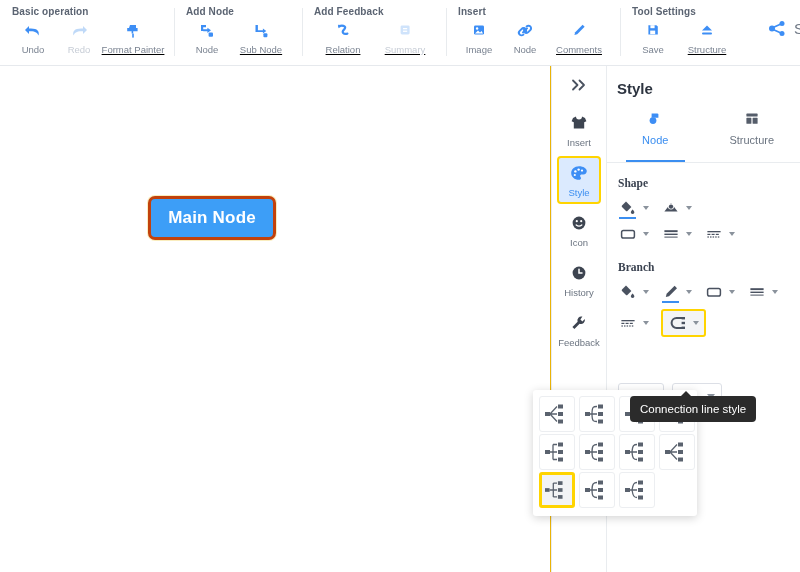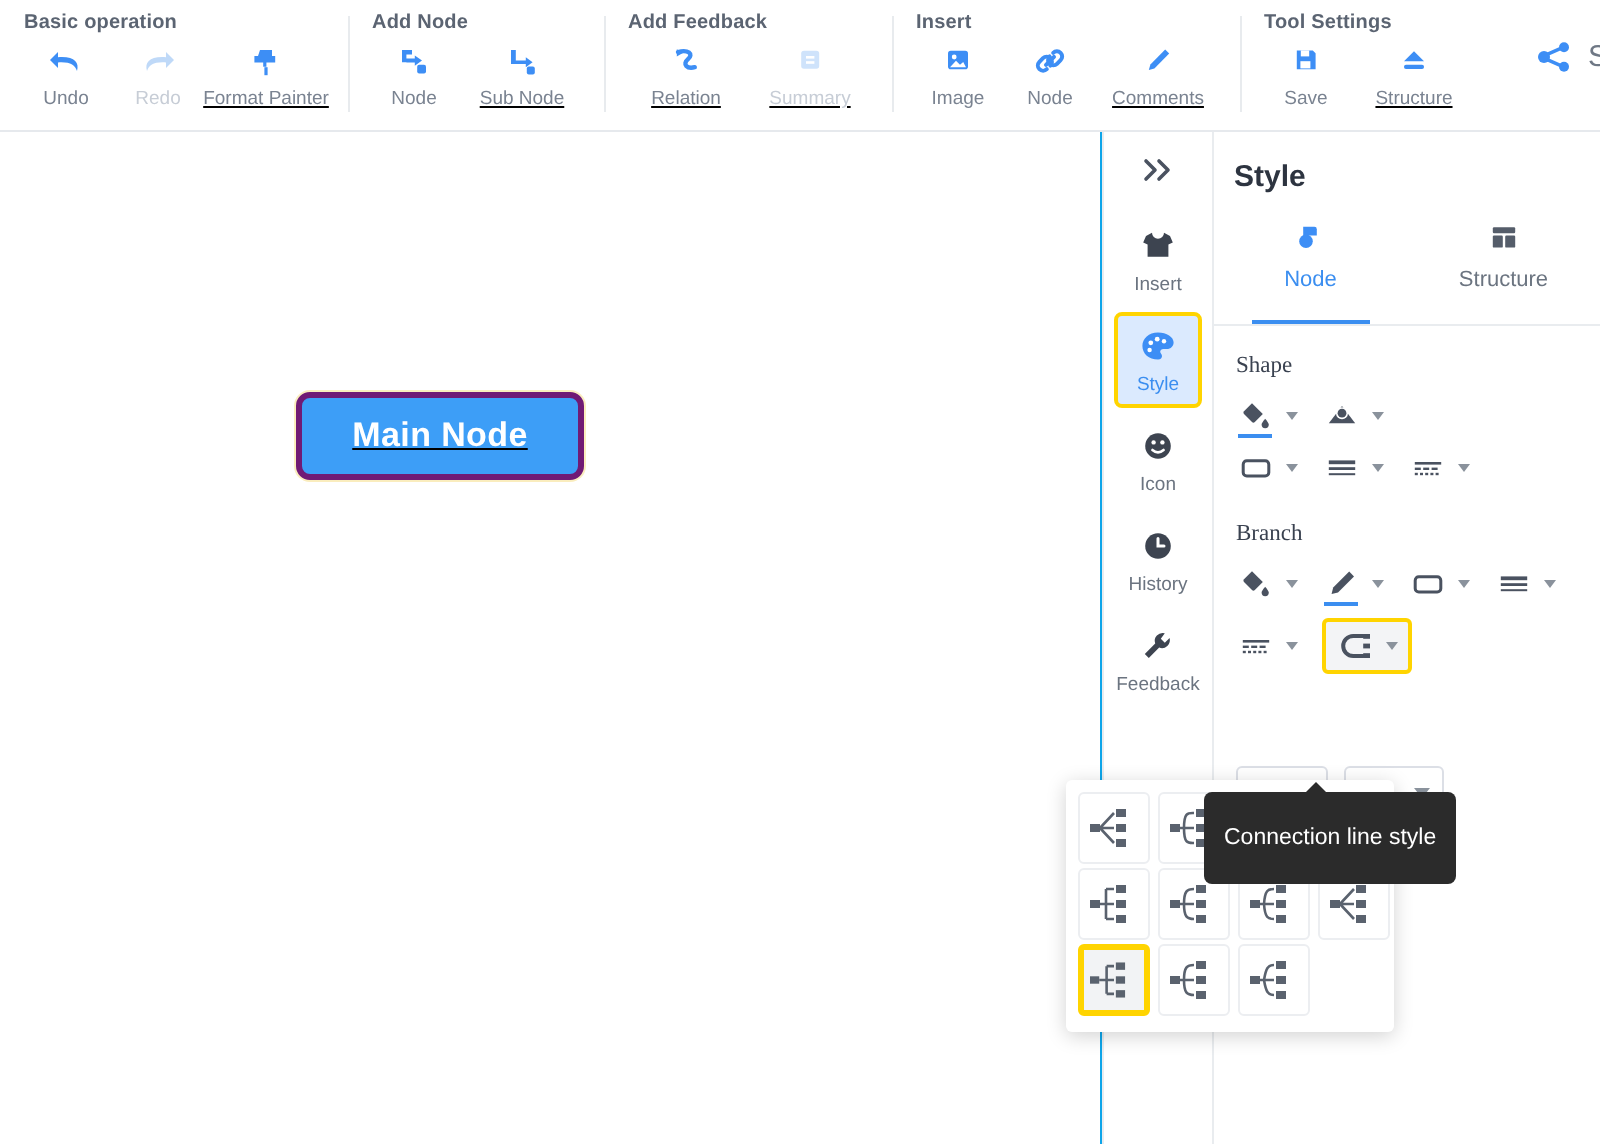--- a/index.html
+++ b/index.html
@@ -5,21 +5,21 @@
   html, body {
     margin: 0; padding: 0;
     width: 800px; height: 572px;
     font-family: "Liberation Sans", sans-serif;
     background: #ffffff;
     overflow: hidden;
   }
   #app {
     position: relative;
     width: 800px; height: 572px;
-    background: #0ea5e9;
+    background: #eab308;
   }
 
   
   .toolbar {
     position: absolute; left: 0; top: 0;
     width: 800px; height: 66px;
     background: #ffffff;
     border-bottom: 1px solid #e6e9ed;
     box-sizing: border-box;
     display: flex;
@@ -89,31 +89,30 @@
   
   .canvas {
     position: absolute;
     left: 0; top: 66px;
     width: 550px; height: 506px;
     background: #ffffff;
   }
   .main-node {
     position: absolute;
     left: 148px; top: 130px;
-    width: 144px; height: 44px;
+    width: 128px; height: 44px;
     background: #3d9ef7;
     border-radius: 7px;
-    border: 3px solid #701a75;
+    border: 3px solid #c2410c;
     box-sizing: border-box;
     display: flex;
     align-items: center;
     justify-content: center;
     box-shadow: 0 0 0 1px rgba(245,215,110,.45);
     cursor: pointer;
-    text-decoration: underline;
   }
   .main-node-text {
     color: #ffffff;
     font-size: 17px;
     font-weight: bold;
     letter-spacing: .2px;
   }
 
   
   .rail {
@@ -195,21 +194,21 @@
   .panel-tab.active .ptab-label { color: #3b8ef0; }
   .panel-tab.active::after {
     content: "";
     position: absolute;
     bottom: 0; left: 19px; right: 19px;
     height: 2px;
     background: #3b8ef0;
   }
   .section-title {
     font-size: 11.5px;
-    font-weight: normal;
+    font-weight: bold;
     color: #3a4250;
     padding: 14px 0 6px 11px;
     font-family: "Liberation Serif", serif;
   }
   .ctrl-row {
     display: flex;
     align-items: center;
     padding: 4px 0 4px 11px;
     flex-wrap: nowrap;
   }
@@ -317,25 +316,25 @@
     cursor: pointer;
   }
   .popup-cell.selected {
     border: 3px solid #ffd400;
     background: #f2f3f5;
   }
 
   
   .tooltip {
     position: absolute;
-    left: 602px; top: 396px;
+    left: 630px; top: 396px;
     background: #2b2b2b;
     color: #ffffff;
     font-size: 11.5px;
-    padding: 17px 10px;
+    padding: 7px 10px;
     border-radius: 4px;
     white-space: nowrap;
     z-index: 40;
   }
   .tooltip::before {
     content: "";
     position: absolute;
     top: -5px; left: 50px;
     border-left: 6px solid transparent;
     border-right: 6px solid transparent;

